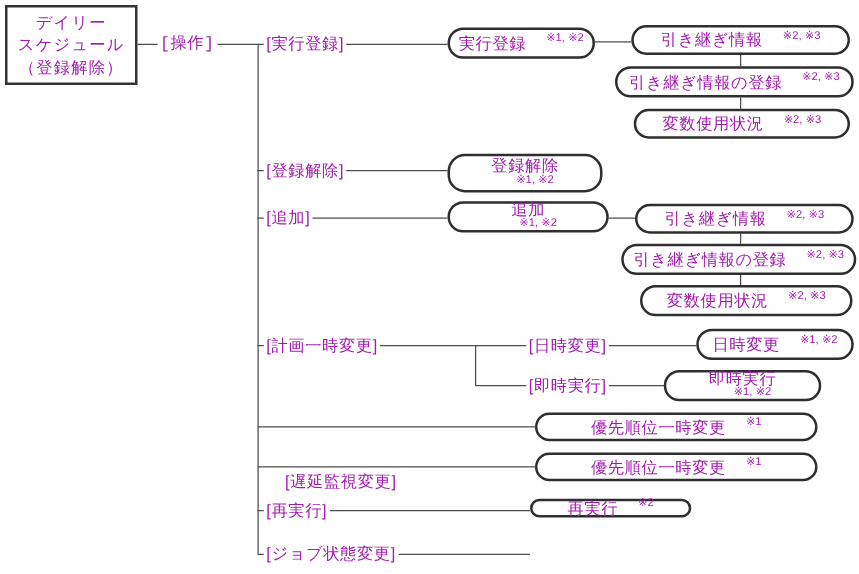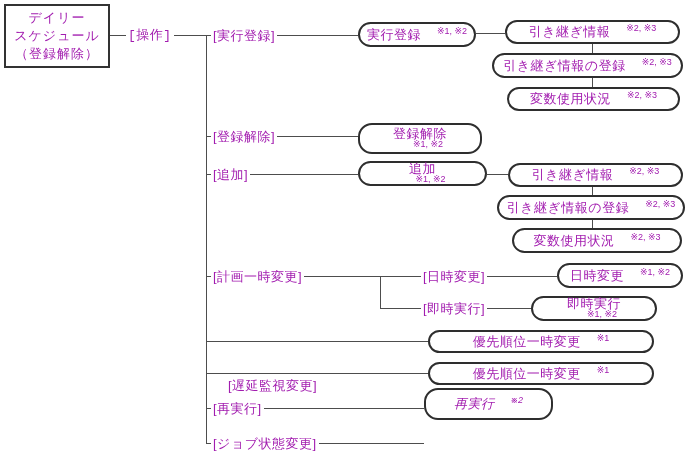--- a/index.html
+++ b/index.html
@@ -104,21 +104,21 @@
       <span class="sup">※1, ※2</span>
   </div>
   <div class="node" style="left:428px;top:330px;width:226px;height:23px;">
     <span>優先順位一時変更</span>
       <span class="sup">※1</span>
   </div>
   <div class="node" style="left:428px;top:362px;width:226px;height:23px;">
     <span>優先順位一時変更</span>
       <span class="sup">※1</span>
   </div>
-  <div class="node" style="left:424px;top:388px;width:129px;height:32px;font-style:italic;">
+  <div class="node" style="left:424px;top:399px;width:129px;height:15px;">
     <span>再実行</span>
       <span class="sup">※2</span>
   </div>
 
   <div class="node" style="left:505px;top:20px;width:175px;height:24px;">
     <span>引き継ぎ情報</span>
       <span class="sup">※2, ※3</span>
   </div>
   <div class="node" style="left:492px;top:53px;width:191px;height:25px;">
     <span>引き継ぎ情報の登録</span>

